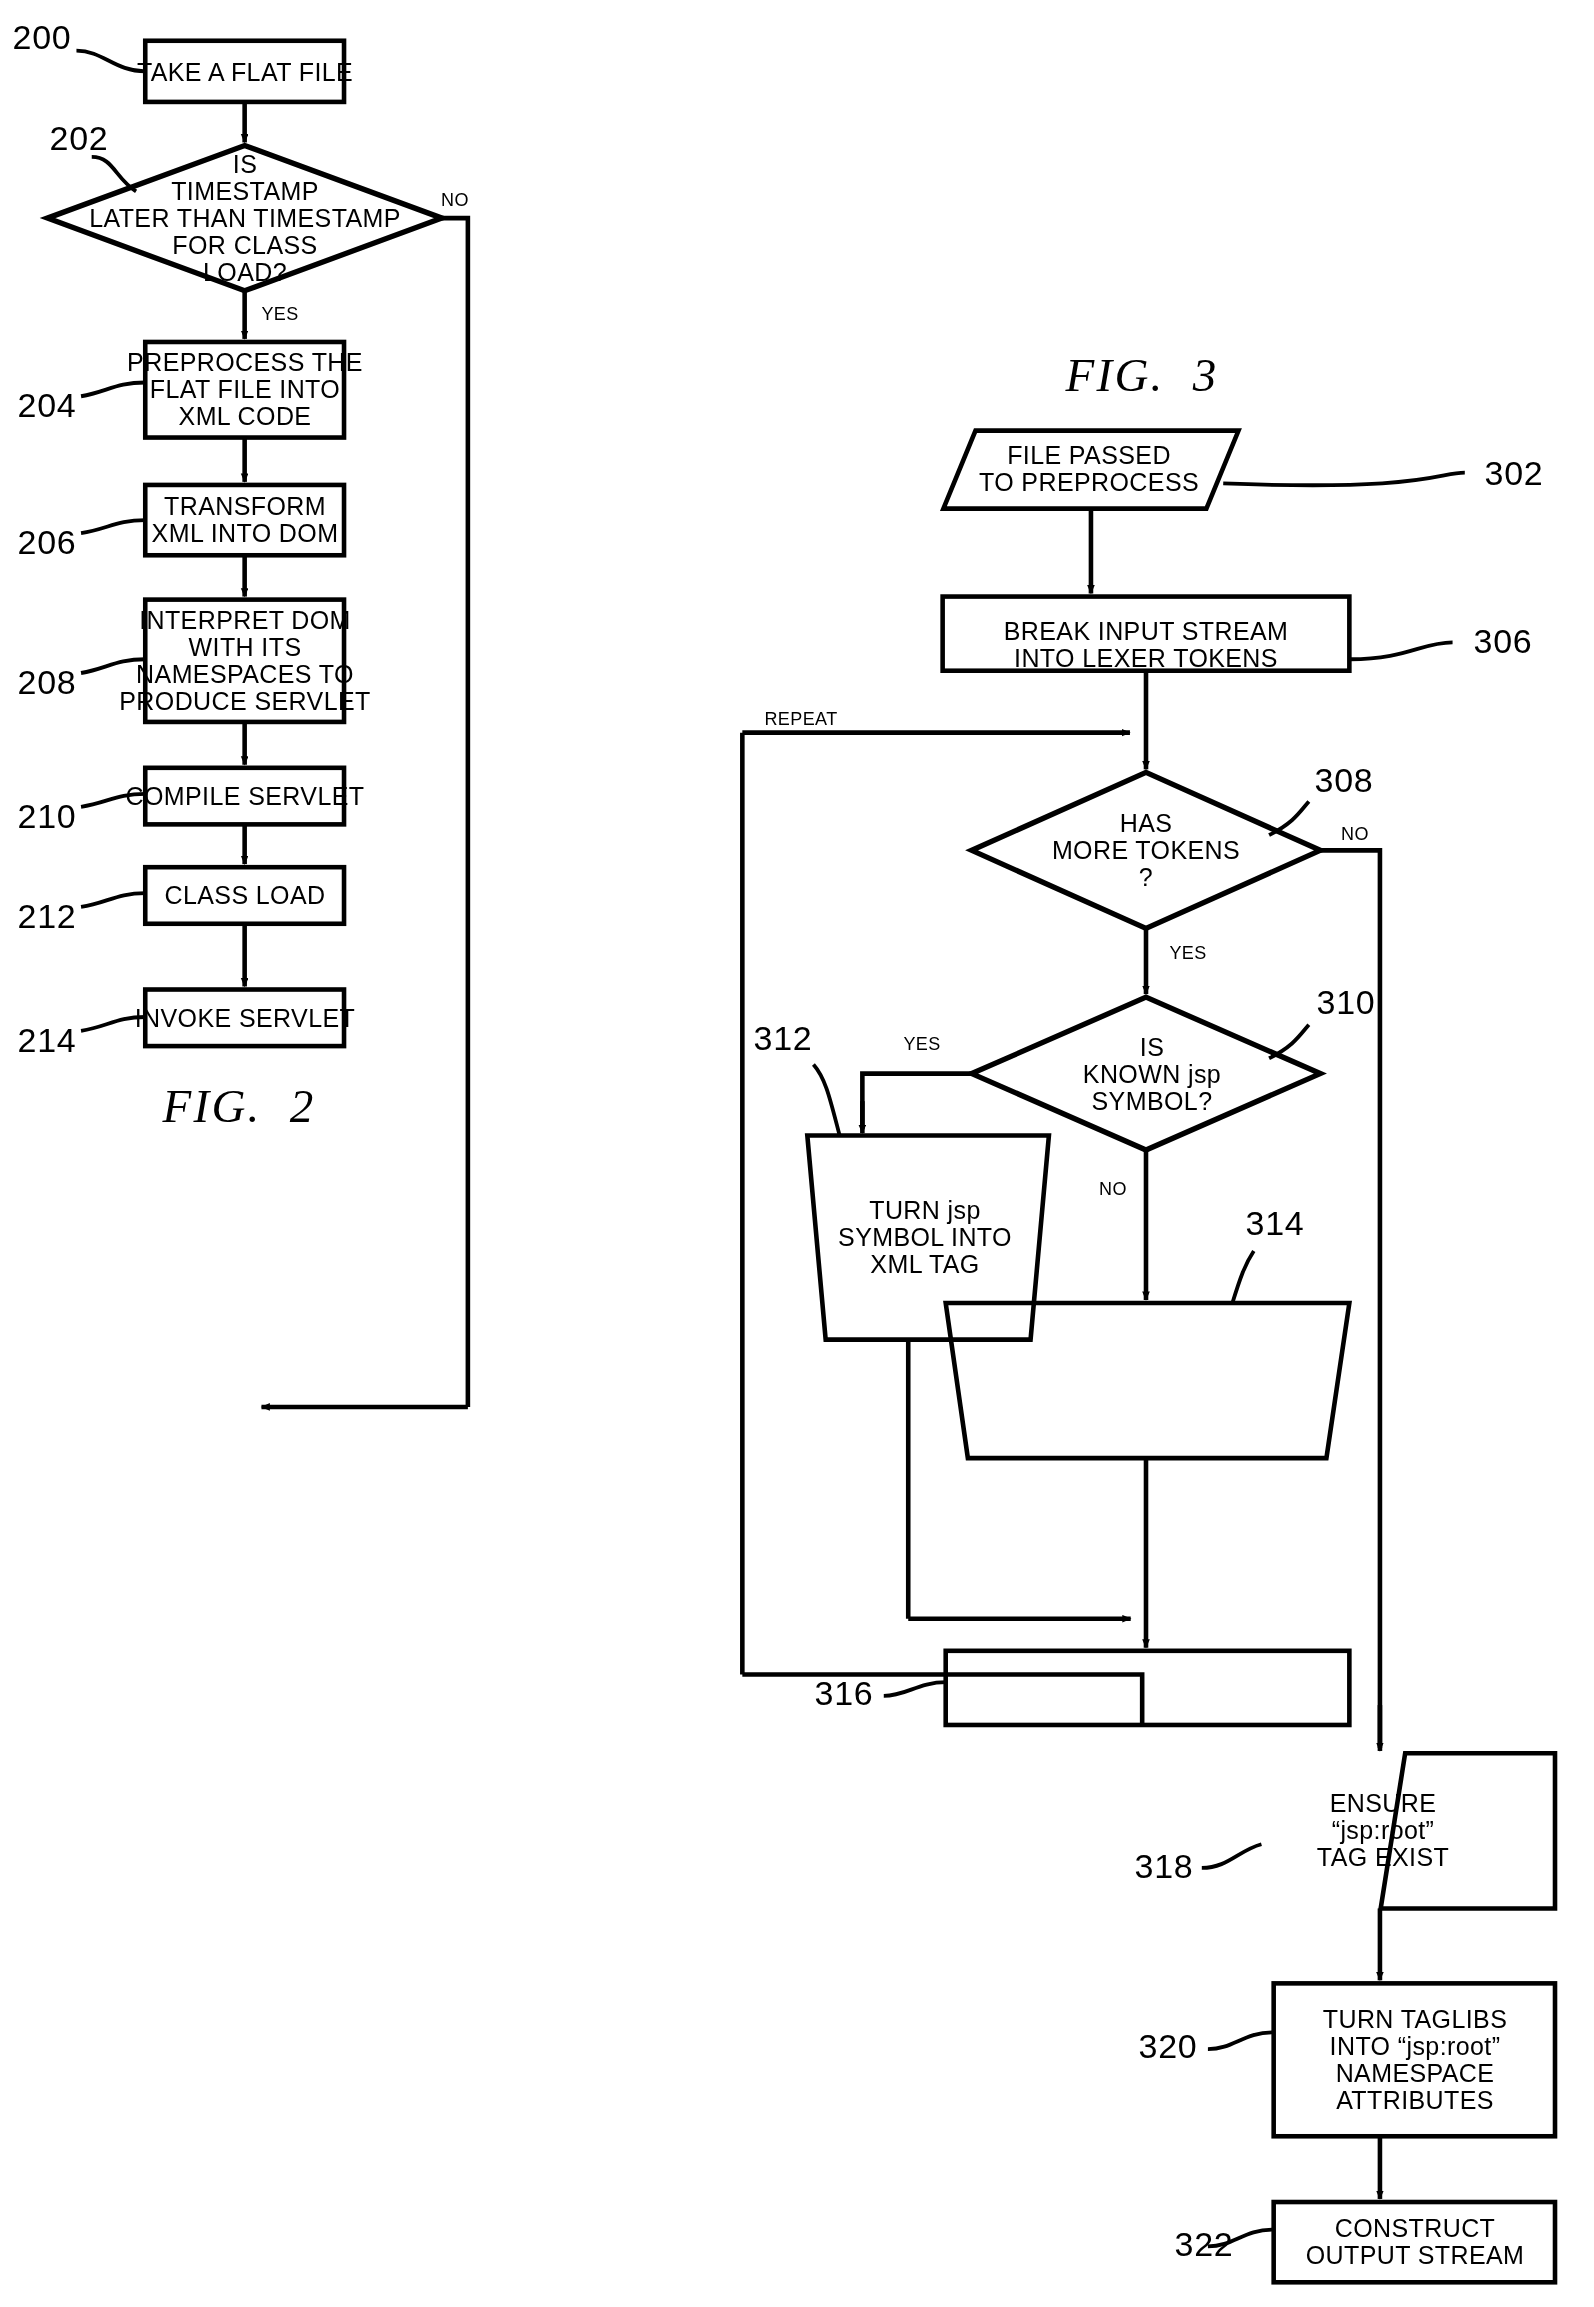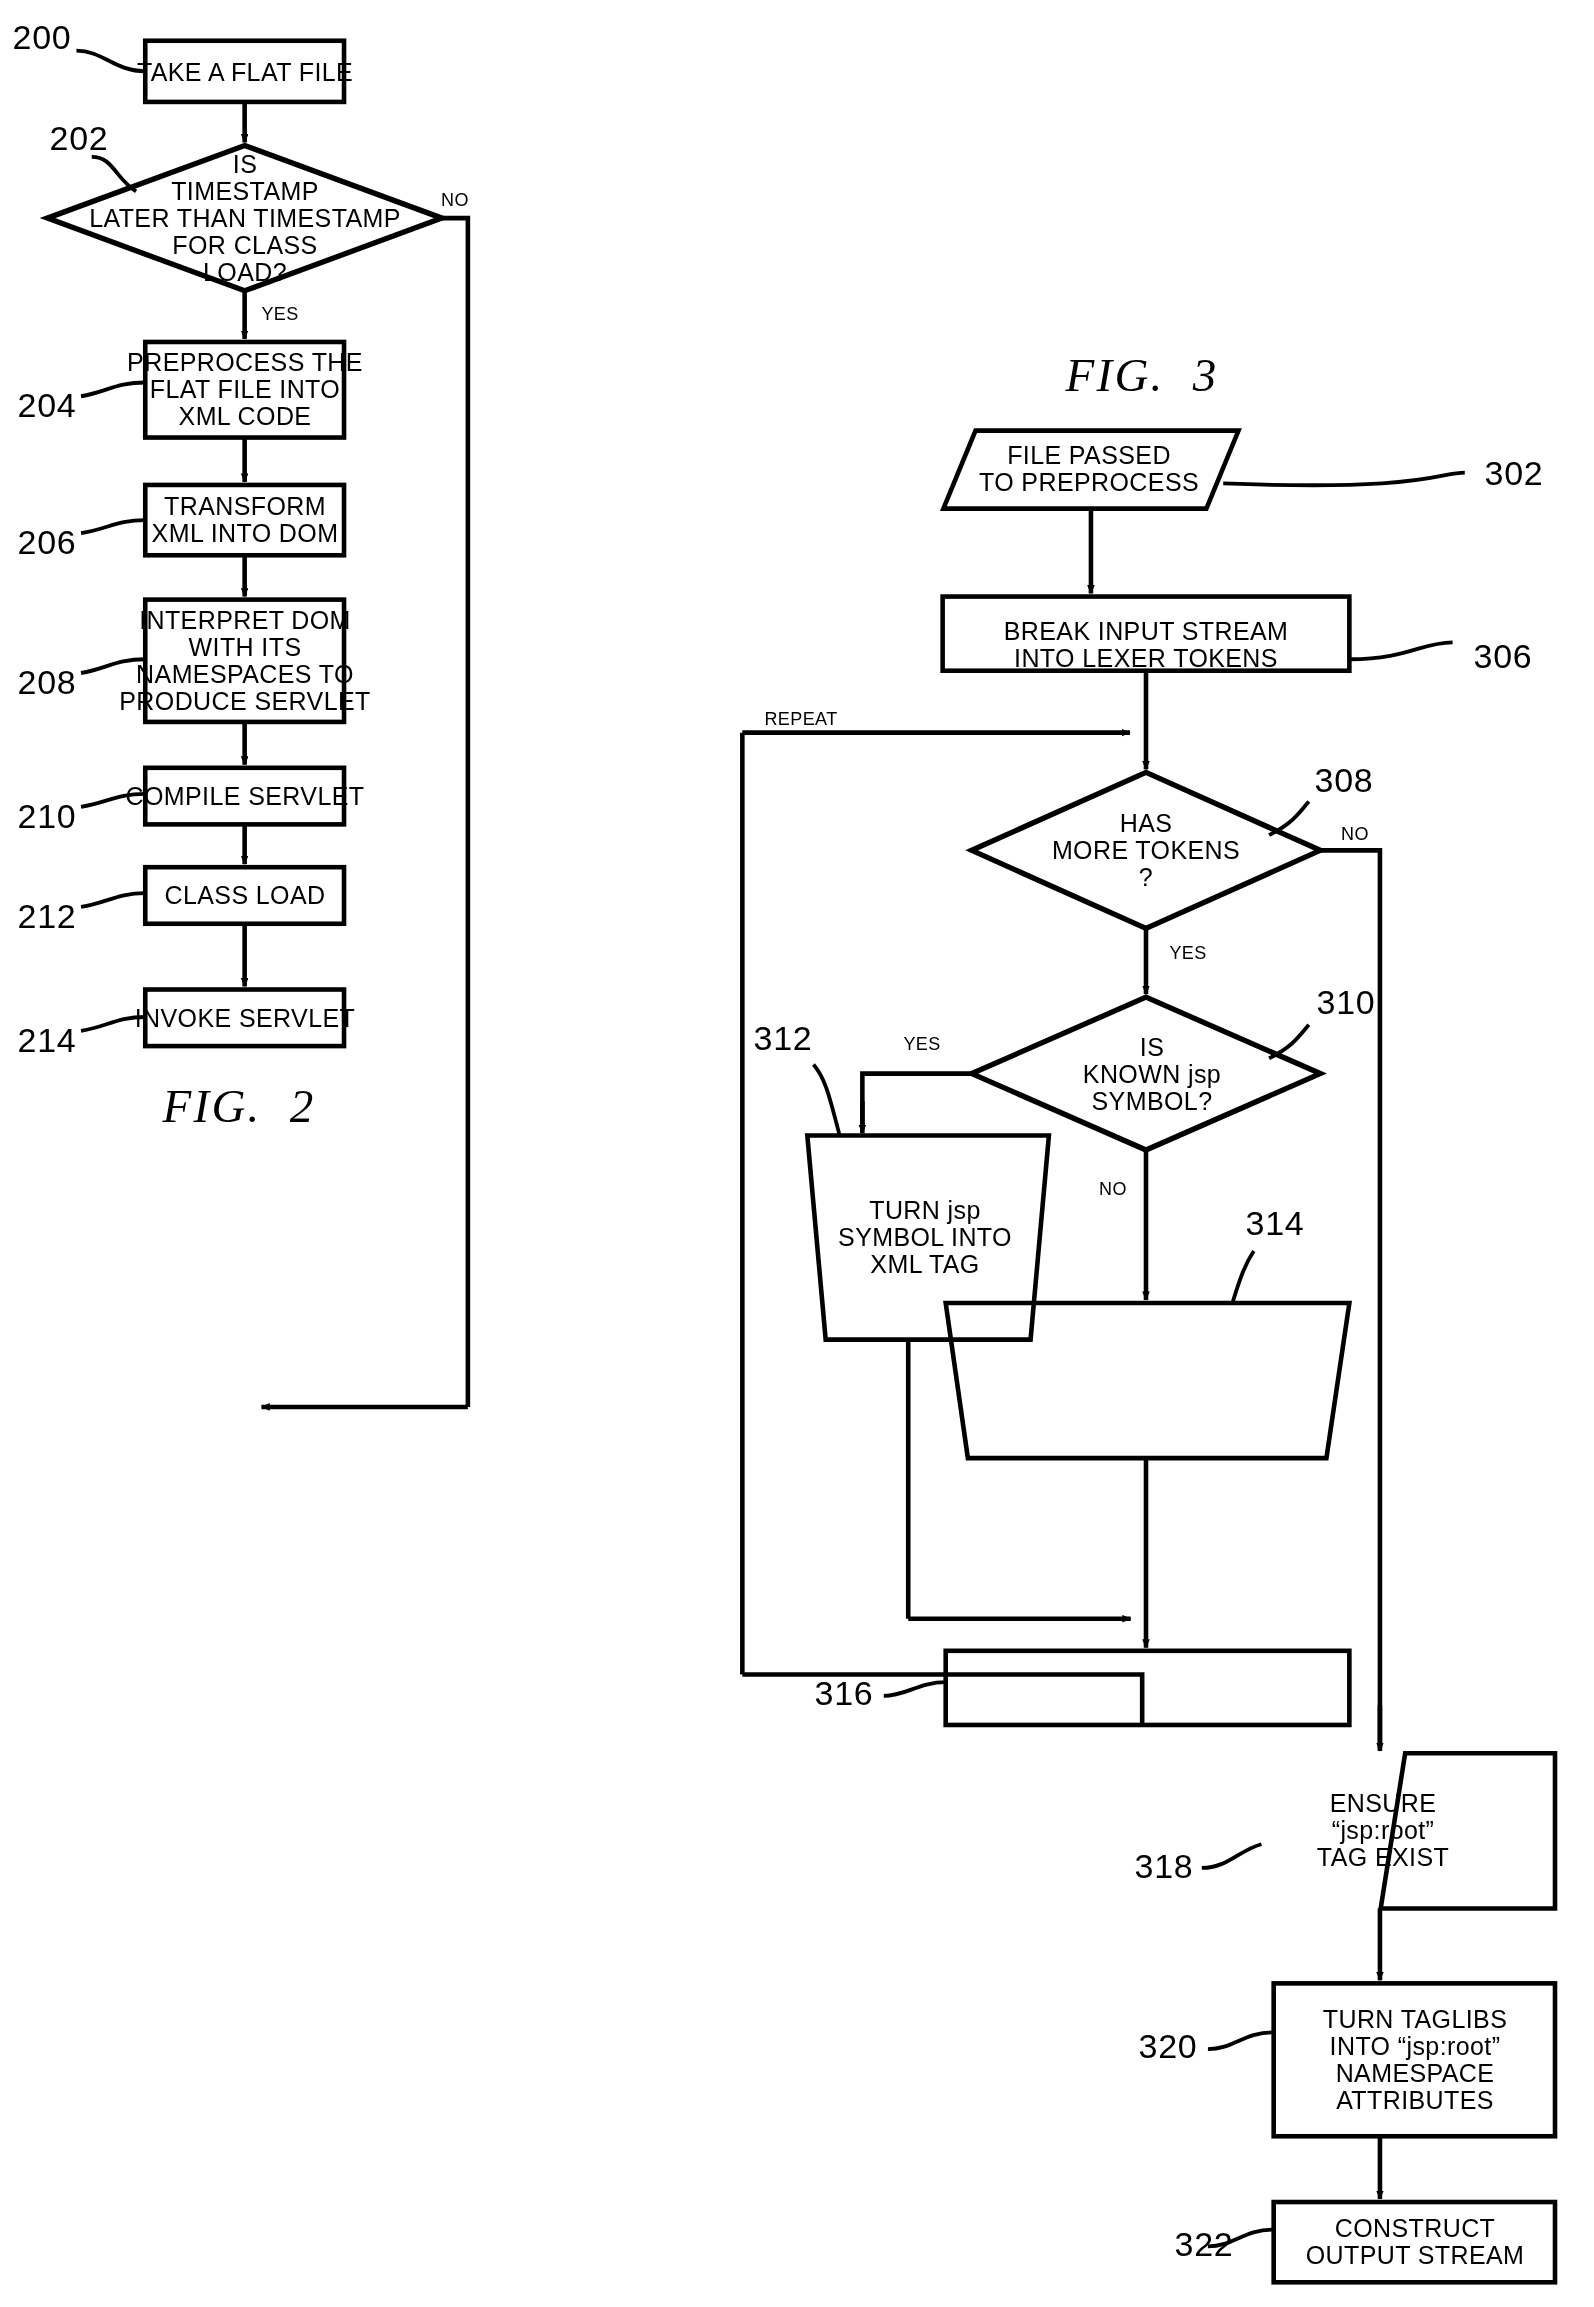--- a/index.html
+++ b/index.html
@@ -157,21 +157,21 @@
   <div class="lbl boxtxt ctr" style="left:245px;top:1018px;">INVOKE SERVLET</div>
 
   <div class="lbl figtxt ctr" style="left:239px;top:1106px;">FIG.  2</div>
 
   <div class="lbl figtxt ctr" style="left:1142px;top:375px;">FIG.  3</div>
 
   <div class="lbl reftxt ctr" style="left:1514px;top:473px;">302</div>
   <div class="lbl boxtxt ctr" style="left:1089px;top:469px;">FILE PASSED
 TO PREPROCESS</div>
 
-  <div class="lbl reftxt ctr" style="left:1503px;top:641px;margin-top:15px;">306</div>
+  <div class="lbl reftxt ctr" style="left:1503px;top:641px;">306</div>
   <div class="lbl boxtxt ctr" style="left:1146px;top:633px;margin-top:12px;">BREAK INPUT STREAM
 INTO LEXER TOKENS</div>
 
   <div class="lbl flowlbl ctr" style="left:801px;top:720px;">REPEAT</div>
 
   <div class="lbl reftxt ctr" style="left:1344px;top:780px;">308</div>
   <div class="lbl boxtxt ctr" style="left:1146px;top:850px;">HAS
 MORE TOKENS
 ?</div>
   <div class="lbl flowlbl ctr" style="left:1355px;top:835px;">NO</div>

